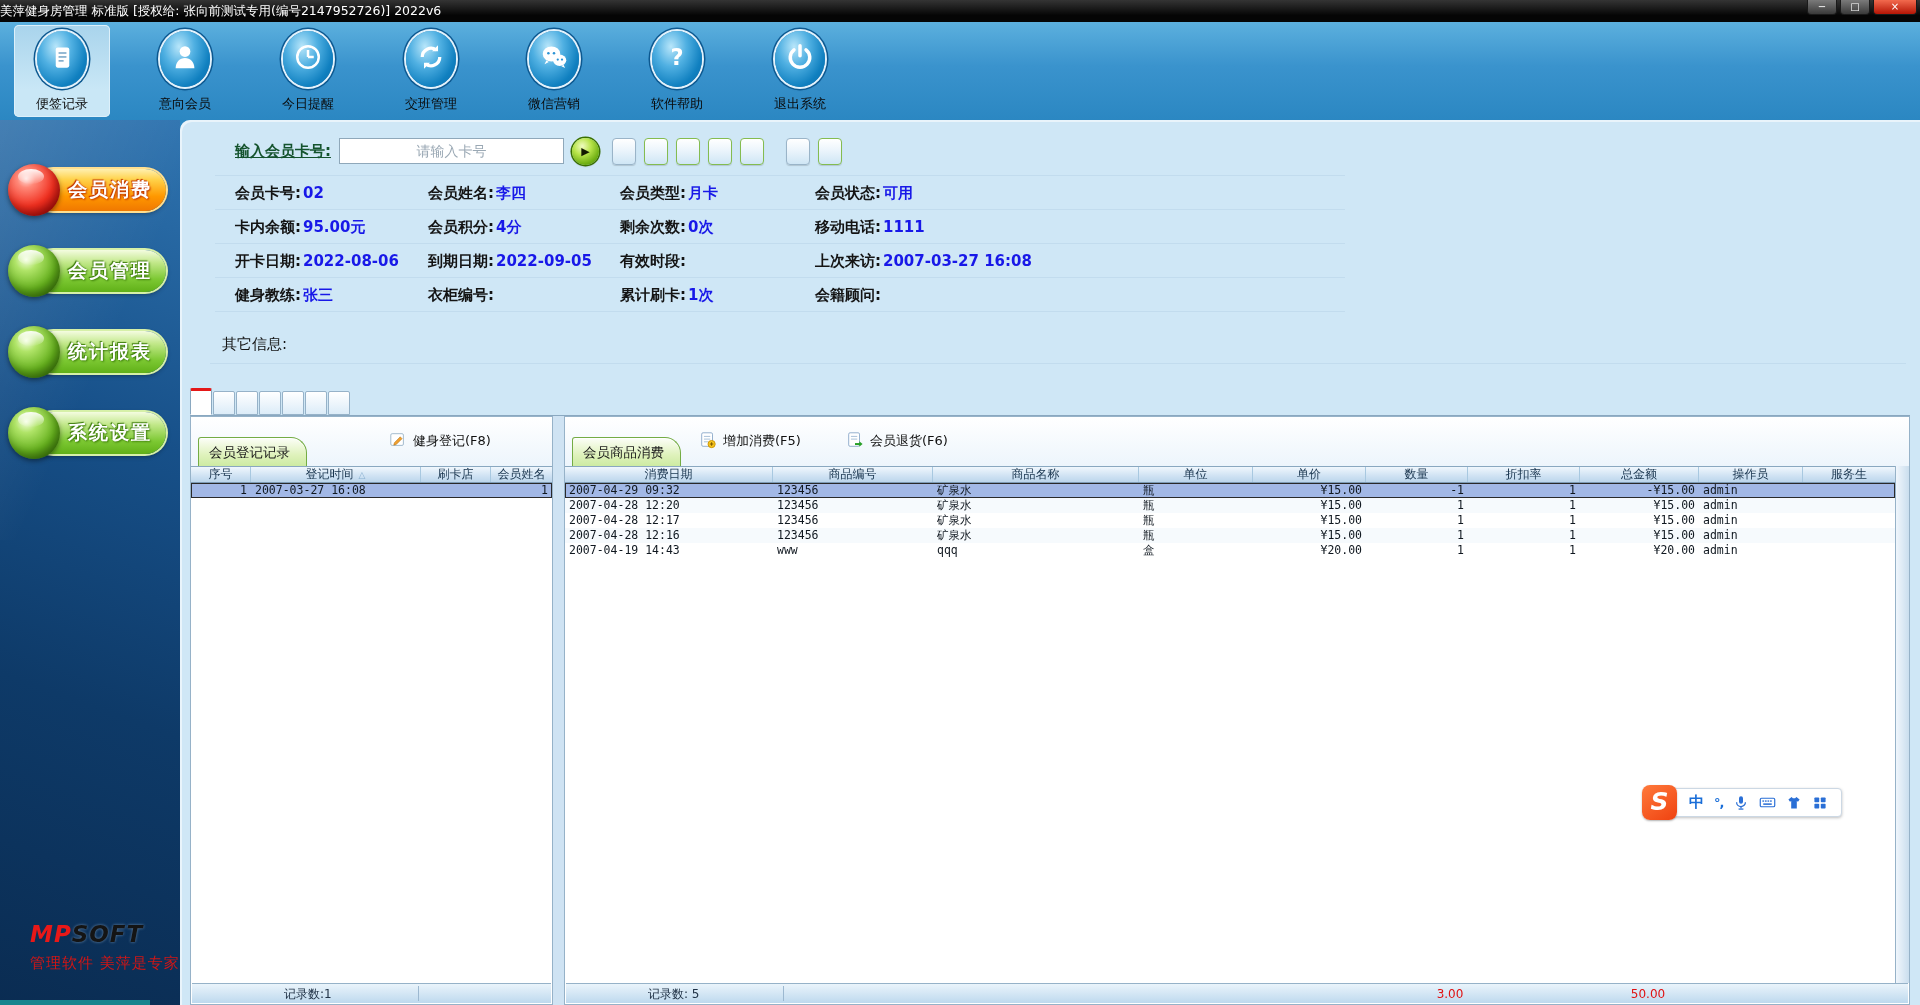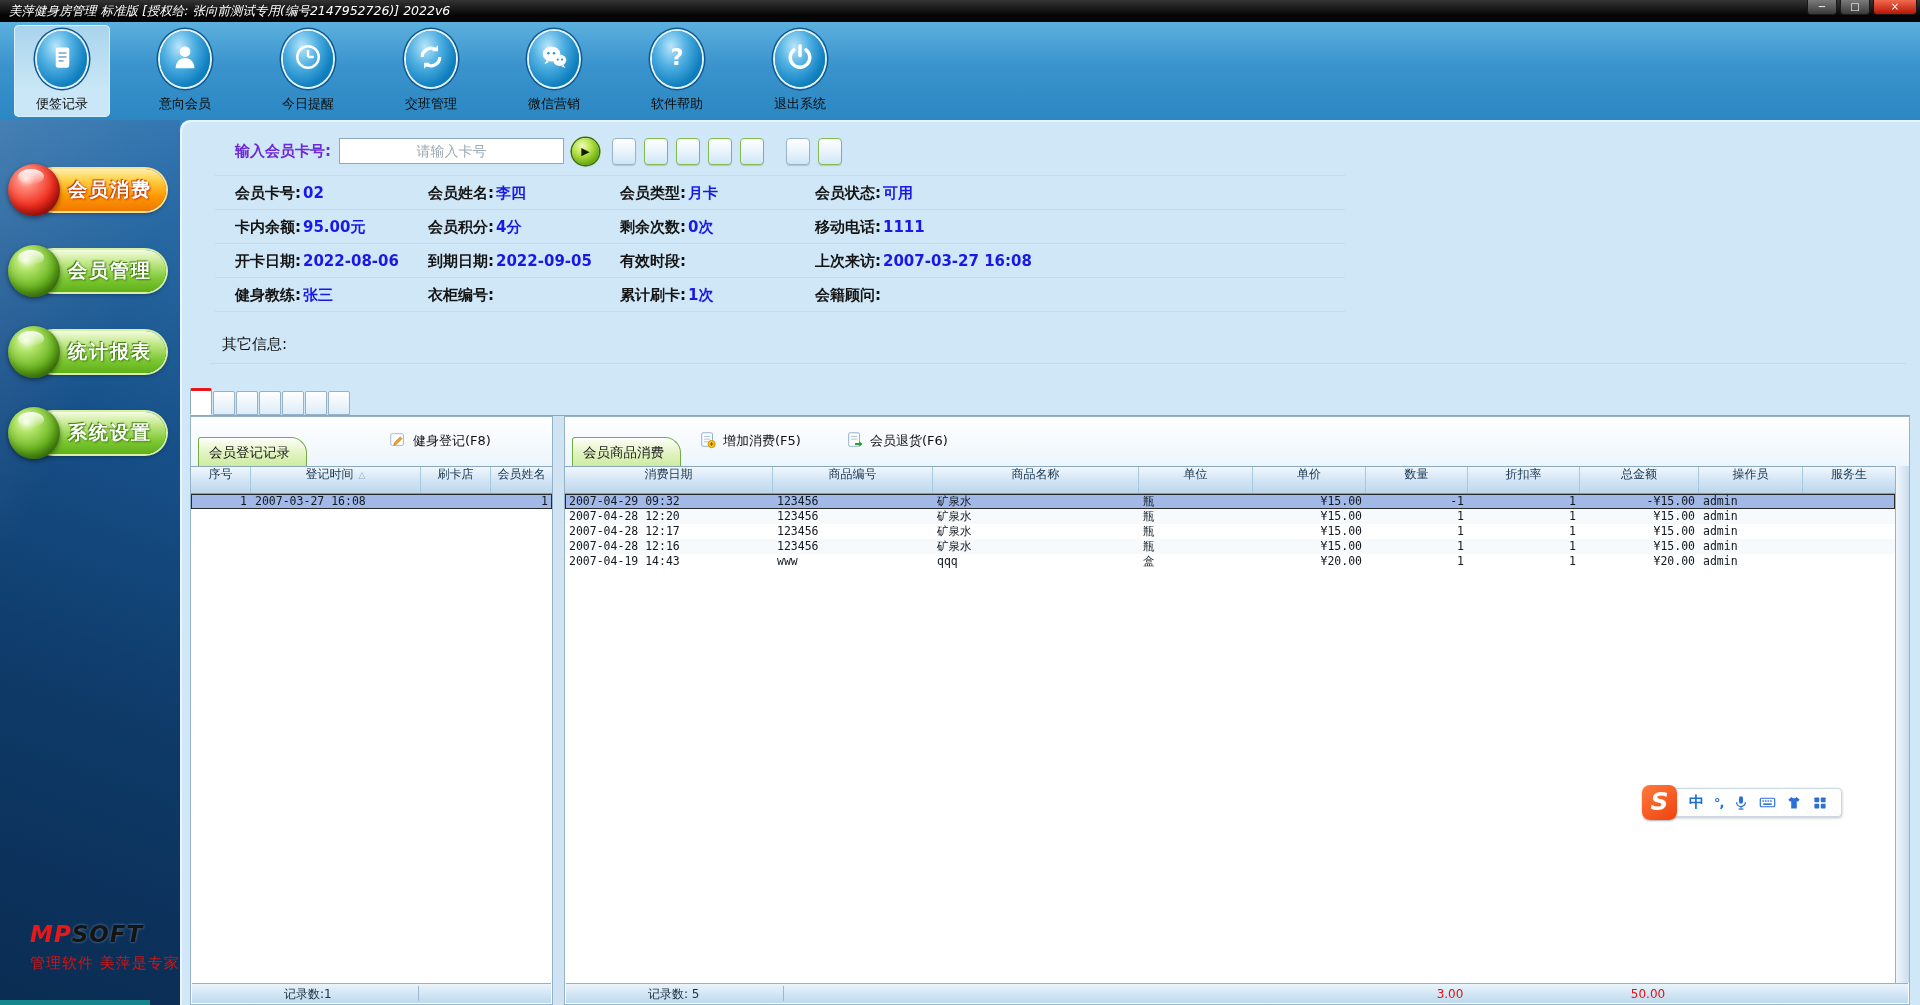--- a/index.html
+++ b/index.html
@@ -2,21 +2,21 @@
 <html><head>
 <meta charset="utf-8">
 <style>
   * { margin:0; padding:0; box-sizing:border-box; }
   html,body { width:1920px; height:1005px; overflow:hidden; }
   body { position:relative; font-family:"DejaVu Sans", sans-serif; background:#2b87c2; }
 
   
   #titlebar { position:absolute; top:0; left:0; right:0; height:22px;
     background:linear-gradient(#343434,#050505 70%); color:#fff; font-size:12.5px;
-    line-height:22px; padding-left:9px; z-index:20;font-style:italic; }
+    line-height:22px; z-index:20; }
   .win-controls { position:absolute; right:3px; top:0; display:flex; gap:3px; }
   .win-btn { width:30px; height:15px; border-radius:0 0 4px 4px; color:#fff;
     font-size:10px; text-align:center; line-height:13px;
     background:linear-gradient(#7a7a7a,#3a3a3a); border:1px solid #1a1a1a; border-top:none; cursor:pointer; }
   .win-btn.close { width:44px; background:linear-gradient(#f26a4e,#b51505); }
 
   
   #toolbar { position:absolute; top:22px; left:0; right:0; height:98px;
     background:linear-gradient(#5cb0de 0%, #3a93cd 45%, #2b87c2 100%);
     display:flex; padding-left:14px; gap:27px; }
@@ -57,21 +57,21 @@
   .logo .mp { color:#e81818; }
   .logo .soft { color:#141414; text-shadow:0 0 3px rgba(190,215,240,.55); }
   .slogan { color:#cf1616; font-size:15px; margin-top:7px; letter-spacing:1px; }
 
   
   #main { position:absolute; top:120px; left:180px; right:0; bottom:0;
     background:#cfe7f6; border-top-left-radius:10px;
     box-shadow:inset 2px 2px 0 rgba(255,255,255,.55); }
 
   .lookup { position:absolute; left:55px; top:17px; height:28px; display:flex; align-items:center; gap:8px; }
-  .lookup-label { font-size:15px; font-weight:bold; color:#6d28d9; }
+  .lookup-label { font-size:15px; font-weight:bold; color:#14532d;text-decoration:underline; }
   .card-input { width:225px; height:26px; border:1px solid #8fa8ba; background:#fff;
     text-align:center; font-size:14px; color:#333; font-family:"DejaVu Sans", sans-serif; }
   .card-input::placeholder { color:#9aa8b4; }
   .play-btn { width:27px; height:27px; border-radius:50%;
     background:radial-gradient(circle at 38% 30%, #f0fcc0 0%, #b8e44a 35%, #70b014 70%, #4c8c04 100%);
     box-shadow:0 0 0 1.5px #3a7000, 0 1px 2px rgba(0,0,0,.4);
     display:flex; align-items:center; justify-content:center;
     font-size:11px; color:#141a00; margin-right:5px; cursor:pointer; border:none; }
   .btn-row { display:flex; gap:8px; }
   .lk-btn { height:27px; line-height:25px; padding:0 11px; border-radius:4px; font-size:14px;
@@ -109,21 +109,21 @@
     padding:0 16px 0 10px; font-size:13.5px; color:#1a1a1a;
     background:linear-gradient(#fcfef8,#dff2bc 60%,#cdeba2);
     border:1px solid #74ac44; border-bottom:none; border-radius:3px 16px 0 0;
     box-shadow:inset 0 1px 0 #fff; }
   .panel-action { position:absolute; top:14px; height:20px; display:flex; align-items:center;
     gap:6px; font-size:13px; color:#111; cursor:pointer; }
   .action-checkin { left:198px; }
   .action-add { left:134px; }
   .action-return { left:281px; }
 
-  .thead { display:flex; height:28px; background:linear-gradient(#f0f7fd,#cfe2f3 60%,#bcd6ec);
+  .thead { display:flex; height:17px; background:linear-gradient(#f0f7fd,#cfe2f3 60%,#bcd6ec);
     border-top:1px solid #8aa8c0; border-bottom:1px solid #7e9cb6; font-size:12px; color:#18344e; }
   .th { line-height:15px; text-align:center; border-right:1px solid #a8c8e0; overflow:hidden; white-space:nowrap; }
   .th:last-child { border-right:none; }
   .sort { color:#8ab0d0; font-size:9px; margin-left:5px; }
   .trow { display:flex; height:15px; font-size:11.5px; color:#101820;
     font-family:"DejaVu Sans Mono","DejaVu Sans",monospace; cursor:default; }
   .trow.alt { background:#f6fafd; }
   .trow.sel { background:#a2b8e6; outline:1px solid #2a2a2a; outline-offset:-1px; position:relative; z-index:1; }
   .td { padding:0 4px; line-height:15px; overflow:hidden; white-space:nowrap; }
   #right-table { margin-right:14px; }

